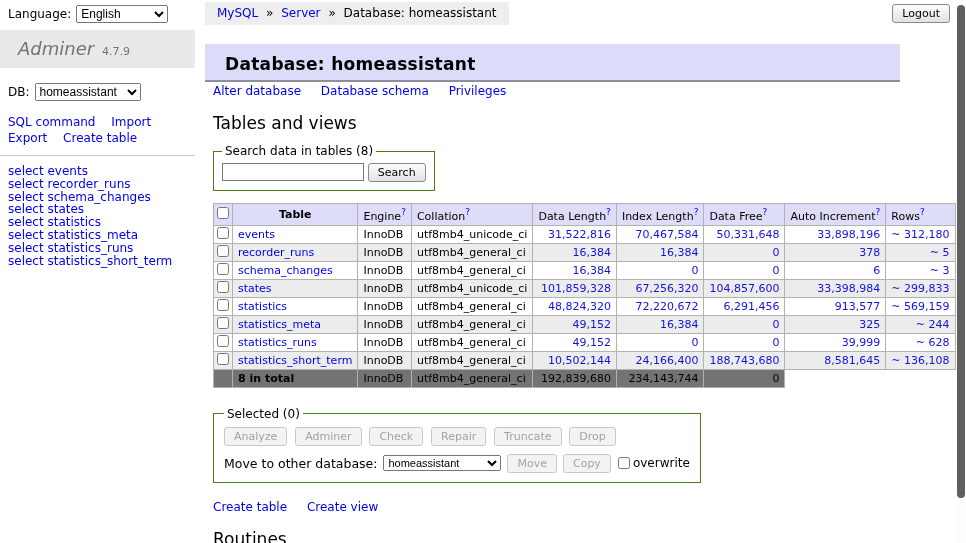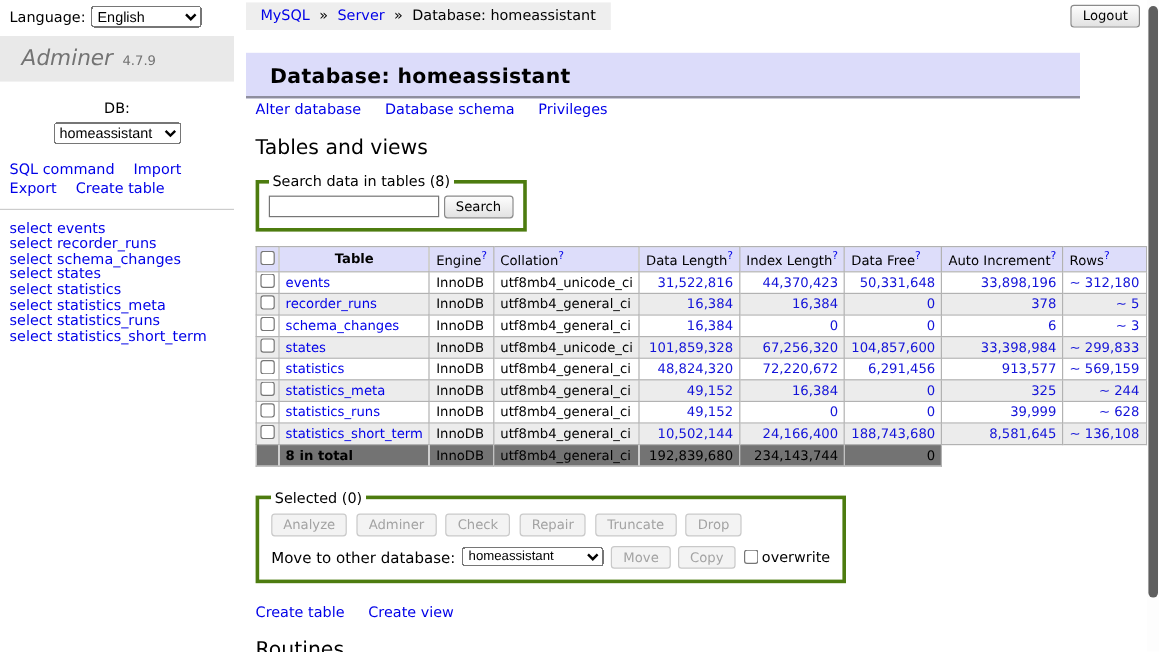--- a/index.html
+++ b/index.html
@@ -18,34 +18,34 @@
   
   #logo-band { position:absolute; left:0; top:30px; width:195px; height:38px; background:#e9e9e9;
     padding:8px 0 0 18px; color:#737373; }
   #logo-band .logo { font-style:italic; font-size:18px; }
   #logo-band .ver { font-size:11px; margin-left:4px; }
   #title-band { position:absolute; left:205px; top:30px; width:695px; height:38px; background:#dcdcfa;
     border-bottom:2px solid #8e8e9e; padding:10px 0 0 20px; font-size:17px; letter-spacing:.3px; }
 
   
   #sidebar { position:absolute; left:0; top:68px; width:195px; }
-  #db-row { padding:15px 8px 0; display:flex; align-items:center; gap:5px;flex-direction:column; }
+  #db-row { padding:15px 8px 0; display:flex; align-items:center; gap:5px; }
   #db-row select { width:106px; font-size:12px; }
   #side-actions { padding:13px 8px 0; line-height:16px; }
   #side-actions a { margin-right:12px; }
   #sidebar hr { border:none; border-top:1px solid #ccc; margin:9px 0 9px; }
   #table-links { padding:0 8px; }
   #table-links a { display:block; line-height:12.8px; white-space:nowrap; }
 
   
   #content { position:absolute; left:213px; top:84px; width:700px; }
   .linkrow a { margin-right:16px; }
   h3 { font-size:17px; font-weight:normal; margin:15px 0 9px; }
 
-  fieldset { display:inline-block; border:3px solid #4d7c0f; margin:2px 0 0; padding:5px 8px 8px; }
+  fieldset { display:inline-block; border:1px solid #4d7c0f; margin:2px 0 0; padding:5px 8px 8px; }
   legend { padding:0 3px; font-size:12px; }
   #search-input { width:142px; height:18px; border:1px solid #767676; font-size:12px; padding:1px 3px; }
   button { font-family:"DejaVu Sans", sans-serif; font-size:11px; padding:2px 9px;
     background:linear-gradient(#fdfdfd,#e2e2e2); border:1px solid #8a8a8a; border-radius:3px; color:#000; }
   button:disabled { color:#a3a3a3; background:#f3f3f3; border-color:#c9c9c9; }
 
   
   table { border-collapse:collapse; table-layout:fixed; margin-top:12px; font-size:11px; }
   th, td { border:1px solid #b2b2b2; padding:2px 5px; height:17px; white-space:nowrap;
     font-weight:normal; text-align:left; overflow:hidden; }
@@ -171,21 +171,21 @@
 
       </tr>
     </thead>
     <tbody>
       <tr>
         <td class="cb"><input type="checkbox" style=""></td>
         <td class="name"><a>events</a></td>
         <td>InnoDB</td>
         <td>utf8mb4_unicode_ci</td>
         <td class="num">31,522,816</td>
-        <td class="num">44,370,423</td>
+        <td class="num">70,467,584</td>
         <td class="num">50,331,648</td>
         <td class="num">33,898,196</td>
         <td class="num"><a>~ 312,180</a></td>
 
       </tr>
       <tr class="alt">
         <td class="cb"><input type="checkbox" style=""></td>
         <td class="name"><a>recorder_runs</a></td>
         <td>InnoDB</td>
         <td>utf8mb4_general_ci</td>

